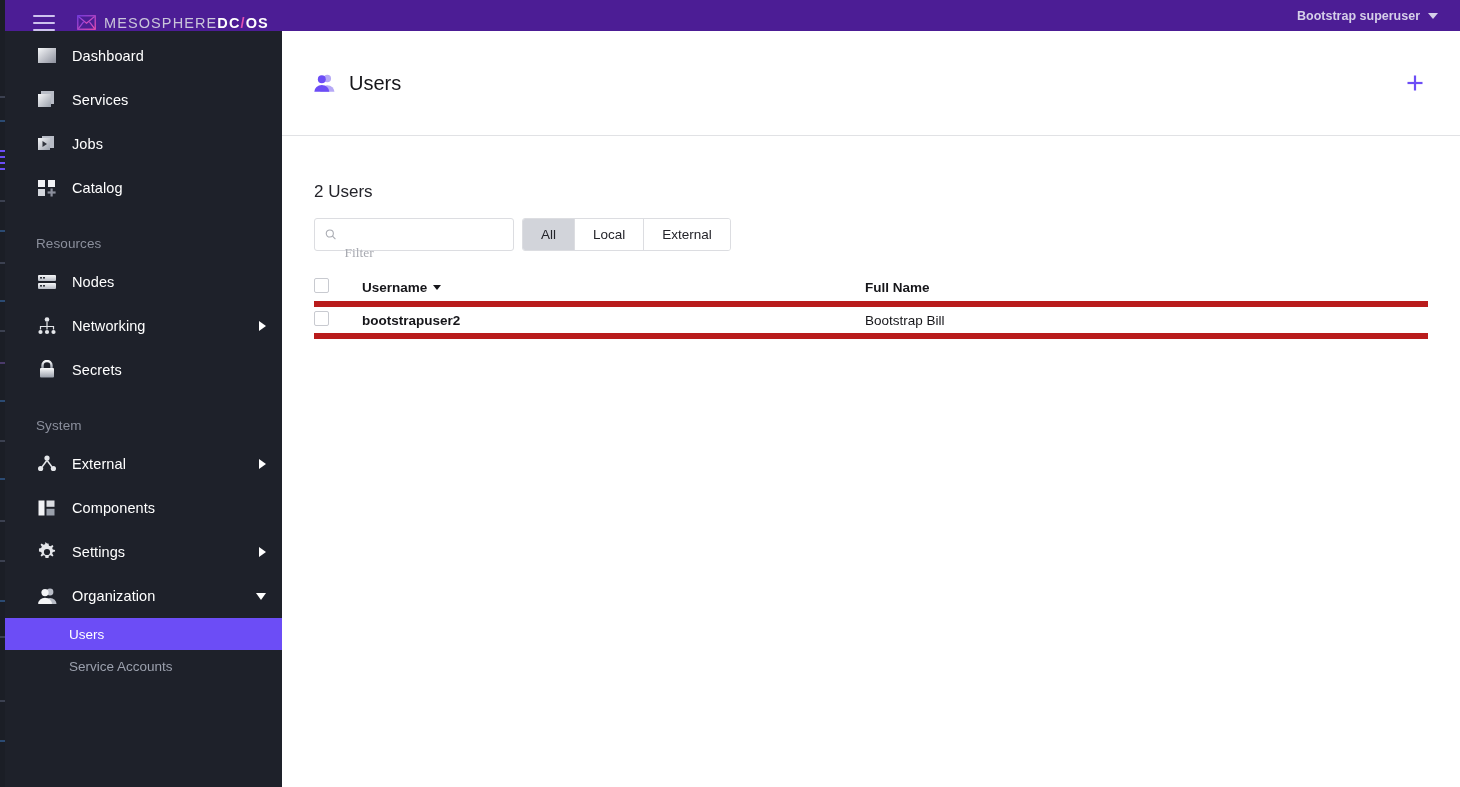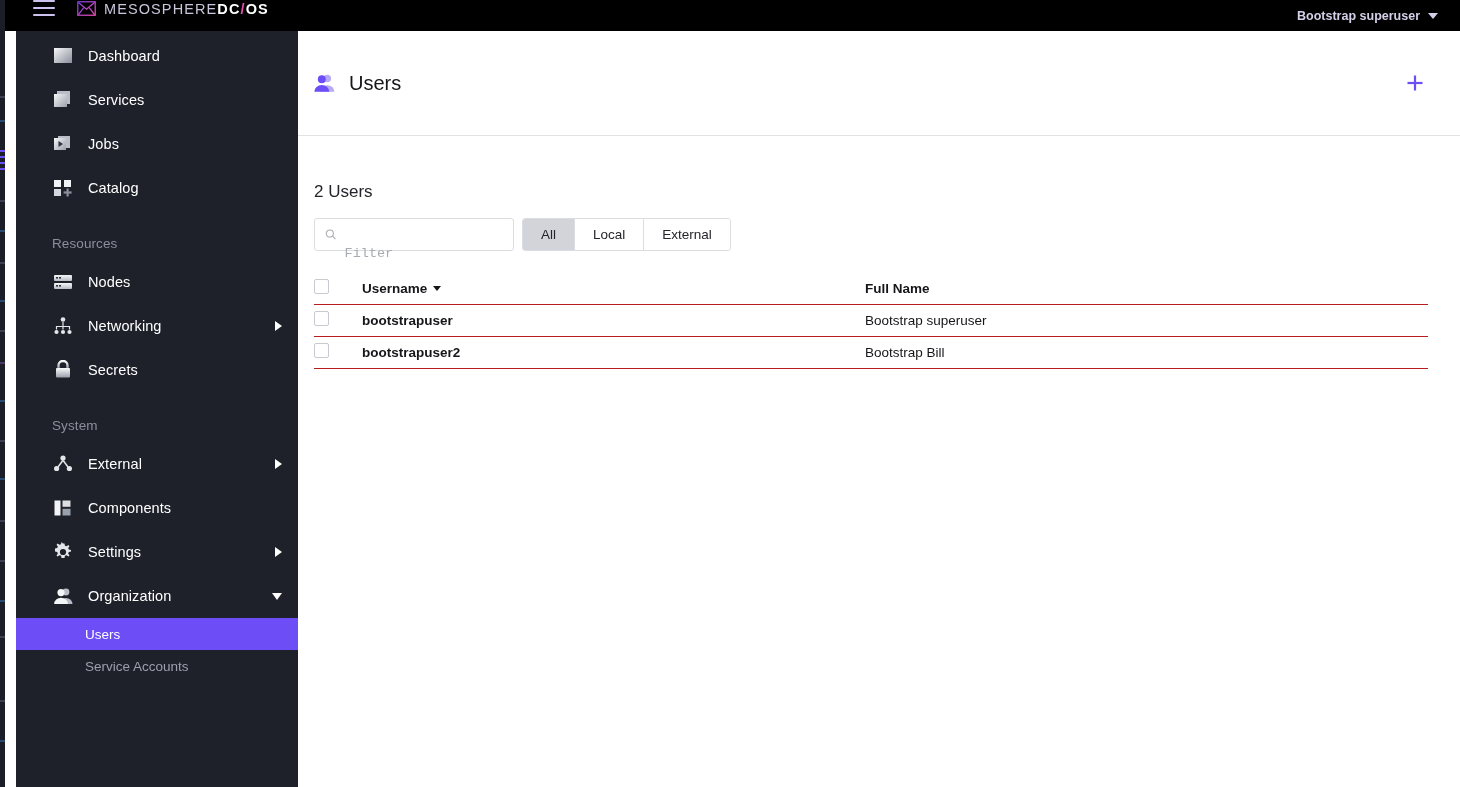--- a/index.html
+++ b/index.html
@@ -14,21 +14,21 @@
   
   .edge-strip {
     position: absolute; left: 0; top: 0; width: 5px; height: 787px;
     background: #1b1e26; z-index: 30;
   }
   .edge-mark { position: absolute; left: 0; width: 5px; height: 2px; }
 
   
   .topbar {
     position: absolute; left: 0; top: 0; width: 1460px; height: 31px;
-    background: #000000; display: flex; align-items: flex-start; z-index: 20;
+    background: #4c1d95; display: flex; align-items: flex-end; z-index: 20;
   }
   .hamburger {
     margin-left: 33px; width: 22px; height: 16px;
     display: flex; flex-direction: column; justify-content: space-between;
     cursor: pointer;
   }
   .hamburger span { display: block; height: 2px; width: 22px; background: #cdc2ee; border-radius: 1px; }
 
   .brand { display: flex; align-items: center; margin-left: 22px; gap: 8px; }
   .brand-mark { width: 19px; height: 17px; display: block; }
@@ -43,21 +43,21 @@
     display: flex; align-items: center; gap: 8px;
     color: #d5cfe9; font-size: 12.5px; font-weight: 700; cursor: pointer;
   }
   .caret-down {
     width: 0; height: 0; border-left: 5px solid transparent;
     border-right: 5px solid transparent; border-top: 6px solid #d5cfe9;
   }
 
   
   .sidebar {
-    position: absolute; left: 16px; top: 31px; width: 282px; height: 756px;
+    position: absolute; left: 0; top: 31px; width: 282px; height: 756px;
     background: #1e212a; overflow: hidden; z-index: 10;
   }
   .nav-item {
     position: relative; display: flex; align-items: center;
     height: 44px; padding-left: 36px; cursor: pointer;
   }
   .nav-icon {
     width: 22px; height: 22px; margin-right: 14px;
     display: flex; align-items: center; justify-content: center; flex: 0 0 22px;
   }
@@ -100,36 +100,36 @@
   .body-area { padding: 46px 32px 0 32px; }
   .count-label { font-size: 17px; color: #24242a; margin-bottom: 16px; }
 
   .controls { display: flex; align-items: center; gap: 8px; }
   .filter-box {
     width: 200px; height: 33px; border: 1px solid #dcdde1; border-radius: 3px;
     display: flex; align-items: center; padding: 0 10px; gap: 8px; background: #fff;
   }
   .filter-input {
     border: none; outline: none; font-size: 13.5px; color: #3a3a42;
-    font-family: Liberation Mono, monospace; width: 100%; background: transparent; margin-top: 37px;
+    font-family: Liberation Serif, serif; width: 100%; background: transparent; margin-top: 37px;
   }
   .filter-input::placeholder { color: #a9abb2; }
 
   .seg-group { display: flex; border: 1px solid #dcdde1; border-radius: 3px; overflow: hidden; }
   .seg-btn {
     height: 31px; padding: 0 18px; display: flex; align-items: center; justify-content: center;
     font-size: 13.5px; color: #24242a; background: #ffffff; cursor: pointer;
     border-right: 1px solid #dcdde1; font-family: "Liberation Sans", sans-serif;
   }
   .seg-btn:last-child { border-right: none; text-align: center; }
   .seg-btn.active { background: #d2d4da; font-weight: 400; }
 
   table.user-table { width: 1114px; border-collapse: collapse; margin-top: 22px; }
   table.user-table th, table.user-table td {
-    text-align: left; border-bottom: 1px solid #b91c1c; padding: 0;
+    text-align: left; border-bottom: 6px solid #b91c1c; padding: 0;
     font-size: 13.5px; color: #16161a;
   }
   table.user-table th { height: 31px; font-weight: 700; vertical-align: middle; }
   table.user-table td { height: 32px; vertical-align: middle; }
   .col-check { width: 48px; }
   .col-user  { width: 503px; }
   .cell-user { font-weight: 700; }
   .cell-full { font-weight: 400; }
   .sort-caret {
     display: inline-block; margin-left: 6px; width: 0; height: 0;
@@ -445,27 +445,20 @@
             <th>
               <span>Full Name</span>
             </th>
           </tr>
         </thead>
         <tbody>
           <tr>
             <td class="col-check">
               <span class="chk"></span>
             </td>
-            <td class="col-user cell-user">bootstrapuser</td>
-            <td class="cell-full">Bootstrap superuser</td>
-          </tr>
-          <tr>
-            <td class="col-check">
-              <span class="chk"></span>
-            </td>
             <td class="col-user cell-user">bootstrapuser2</td>
             <td class="cell-full">Bootstrap Bill</td>
           </tr>
         </tbody>
       </table>
     </div>
   </div>
 </div>
 
 </body></html>

